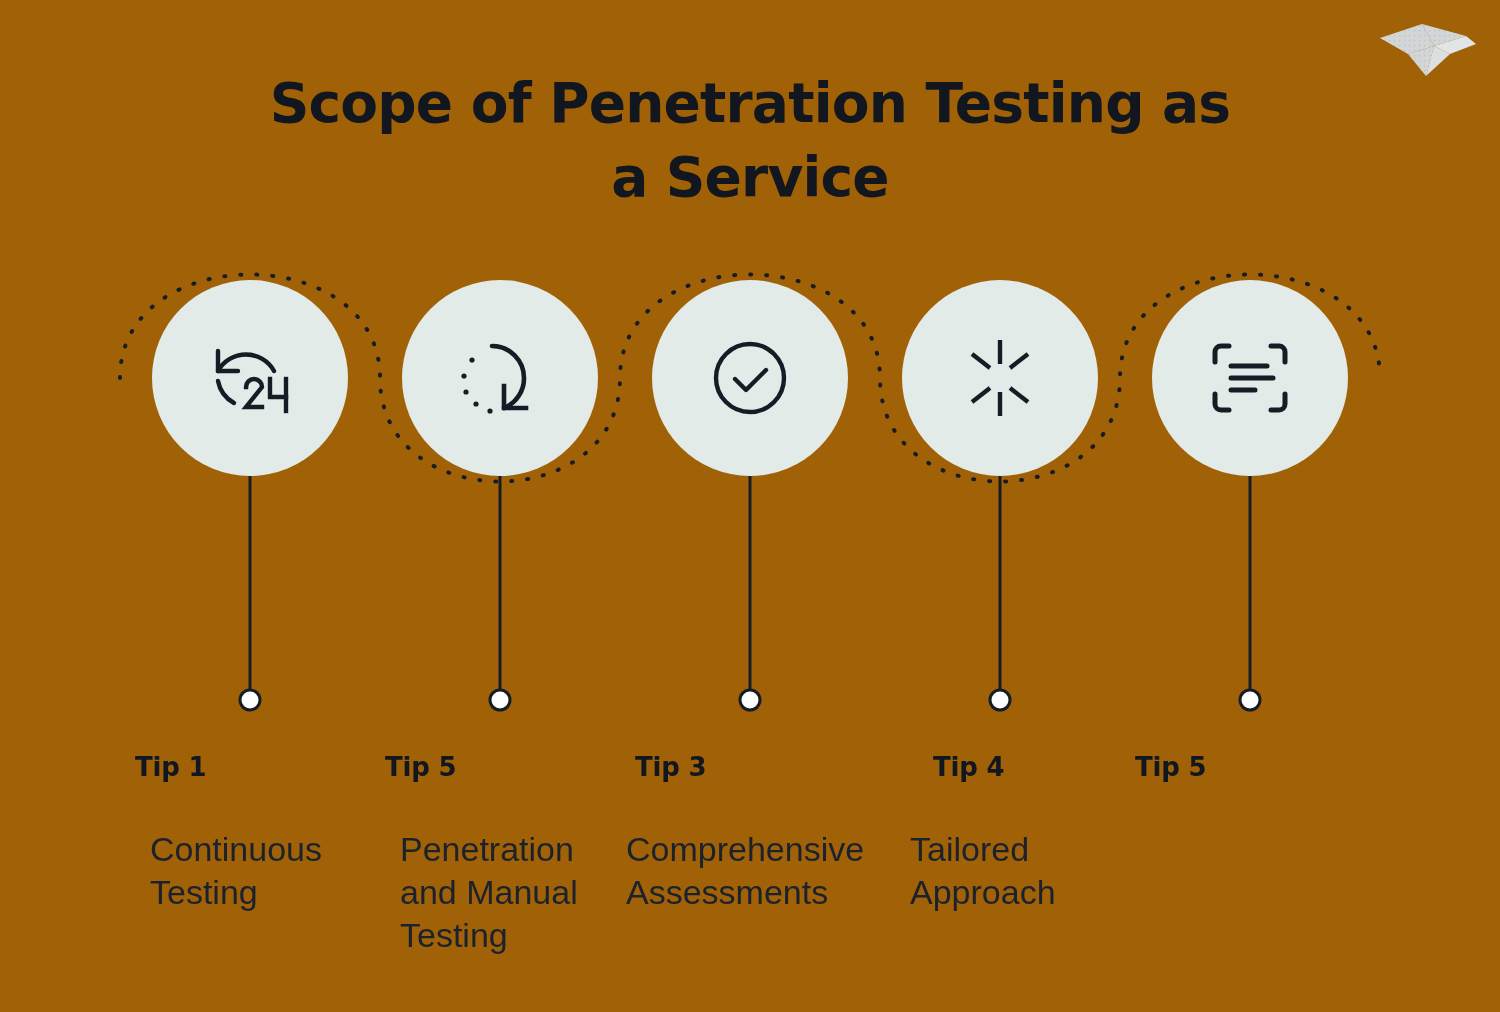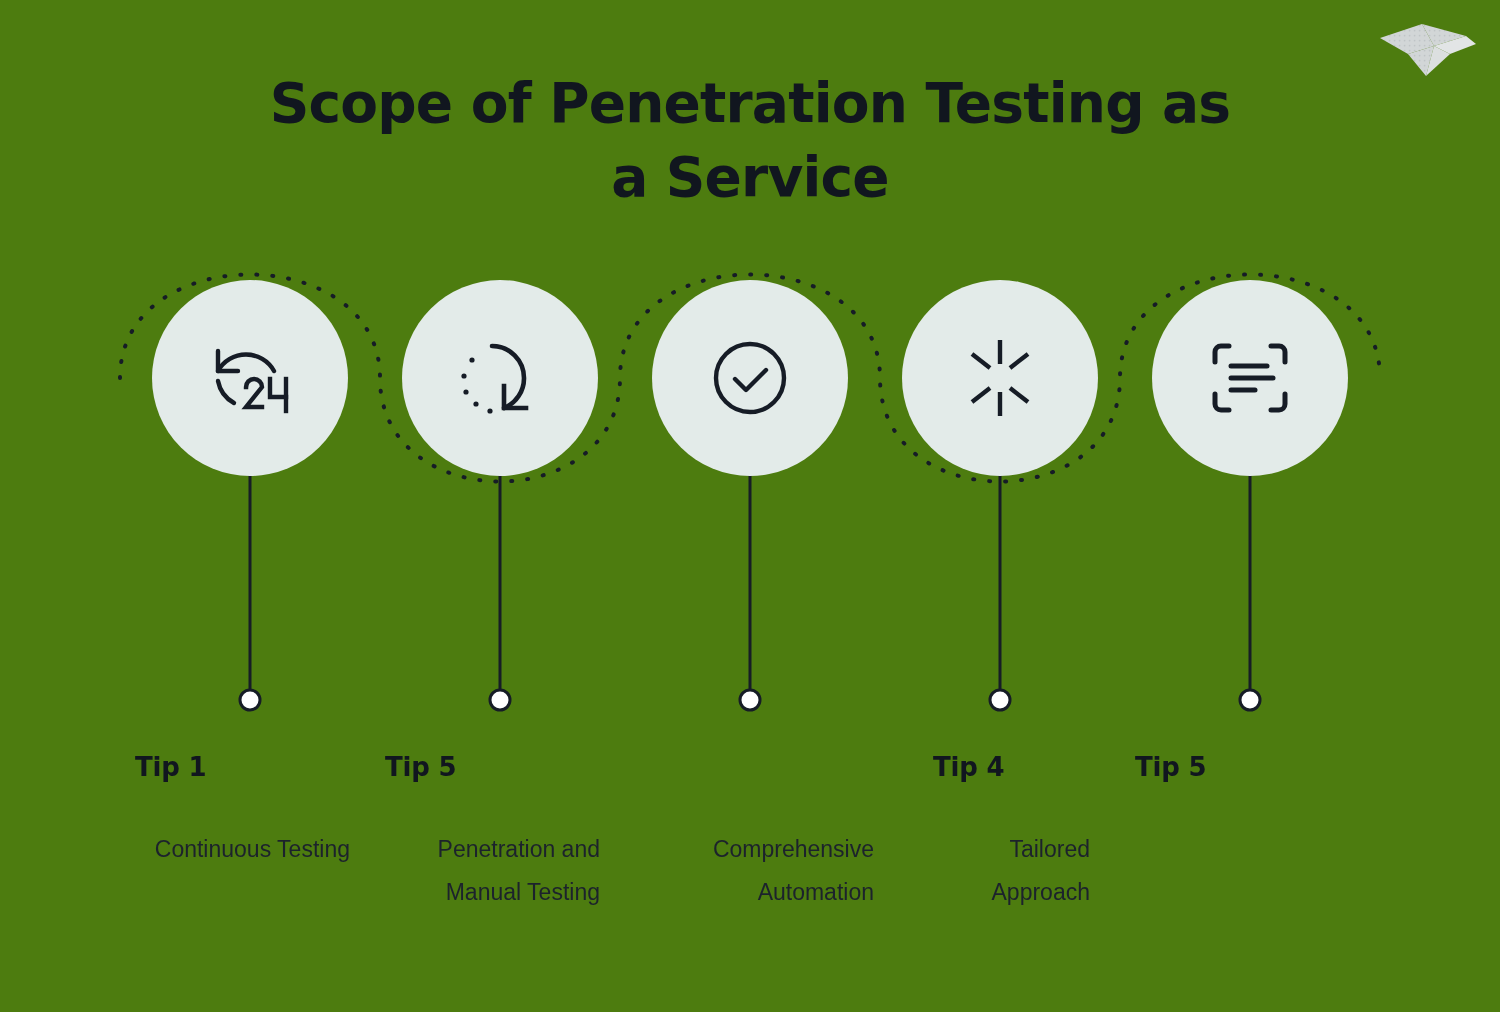--- a/index.html
+++ b/index.html
@@ -9,21 +9,21 @@
     height: 1012px;
     background: #ffffff;
     font-family: "Liberation Sans", sans-serif;
     overflow: hidden;
   }
 
   .canvas {
     position: relative;
     width: 1500px;
     height: 1012px;
-    background: #4d7c0f;
+    background: #a16207;
   }
 
   
   .logo {
     position: absolute;
     top: 14px;
     right: 22px;
     width: 100px;
     height: 70px;
   }
@@ -86,24 +86,24 @@
     font-size: 26px;
     line-height: 34px;
     letter-spacing: -0.2px;
     color: #11161f;
   }
   .tip-desc {
     position: absolute;
     top: 828px;
     width: 240px;
     margin-left: -120px;
-    text-align: right;
+    text-align: left;
     font-family: "Liberation Sans", sans-serif;
     font-weight: 400;
-    font-size: 23px;
+    font-size: 34px;
     line-height: 43px;
     color: #1c222c;
   }
 </style>
 </head>
 <body>
 
 <div class="canvas">
 
   <div class="logo">
@@ -213,22 +213,23 @@
           <path d="M 68 78 L 76 78 A 6 6 0 0 0 82 72 L 82 62"></path>
           <line x1="28" y1="34" x2="64" y2="34"></line>
           <line x1="28" y1="46" x2="70" y2="46"></line>
           <line x1="28" y1="58" x2="52" y2="58"></line>
         </g>
       </svg>
     </div>
 
     <div class="tip-label" style="left:250px">Tip 1</div>
     <div class="tip-label" style="left:500px">Tip 5</div>
+    <div class="tip-label" style="left:750px">Tip 3</div>
     <div class="tip-label" style="left:1048px">Tip 4</div>
     <div class="tip-label" style="left:1250px">Tip 5</div>
 
     <div class="tip-desc" style="left:250px;width:200px;margin-left:-100px">Continuous Testing</div>
     <div class="tip-desc" style="left:500px;width:200px;margin-left:-100px">Penetration and Manual Testing</div>
-    <div class="tip-desc" style="left:750px;width:248px;margin-left:-124px">Comprehensive Automation</div>
+    <div class="tip-desc" style="left:750px;width:248px;margin-left:-124px">Comprehensive Assessments</div>
     <div class="tip-desc" style="left:1000px;width:180px;margin-left:-90px">Tailored Approach</div>
 
   </div>
 </div>
 
 </body></html>

